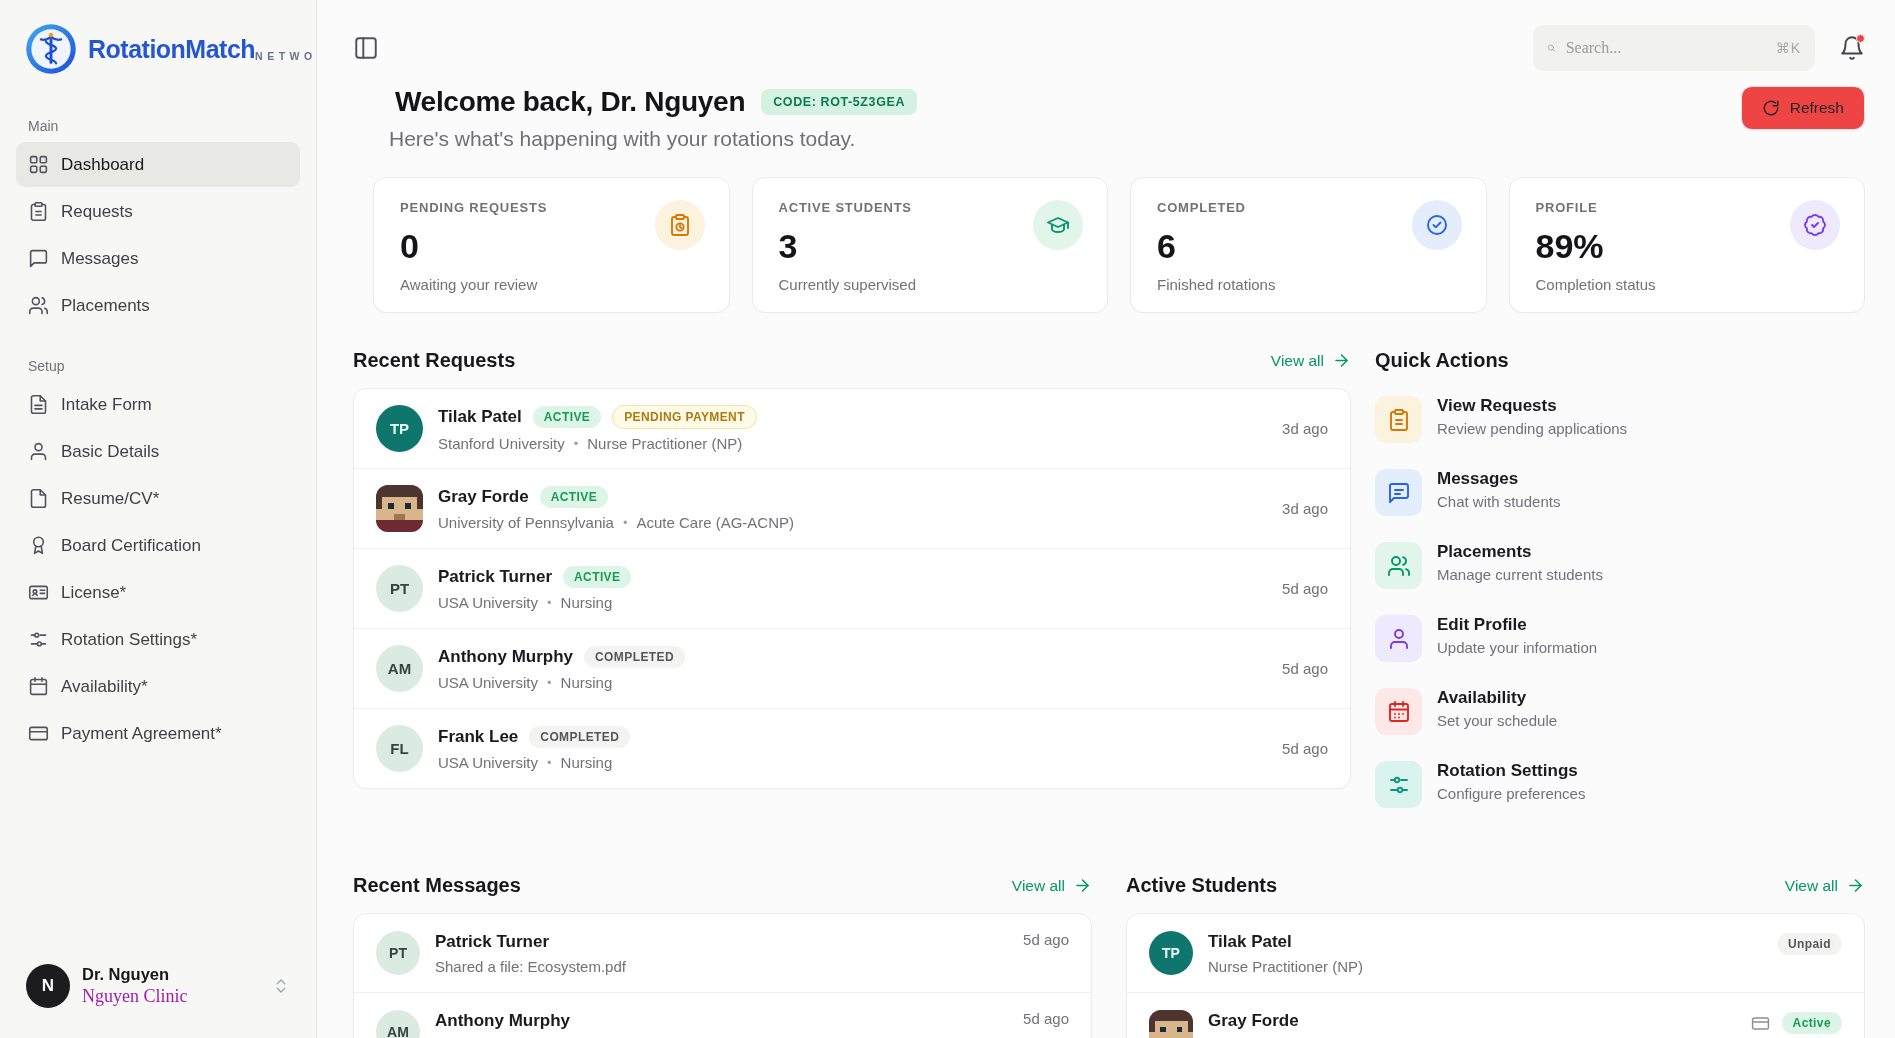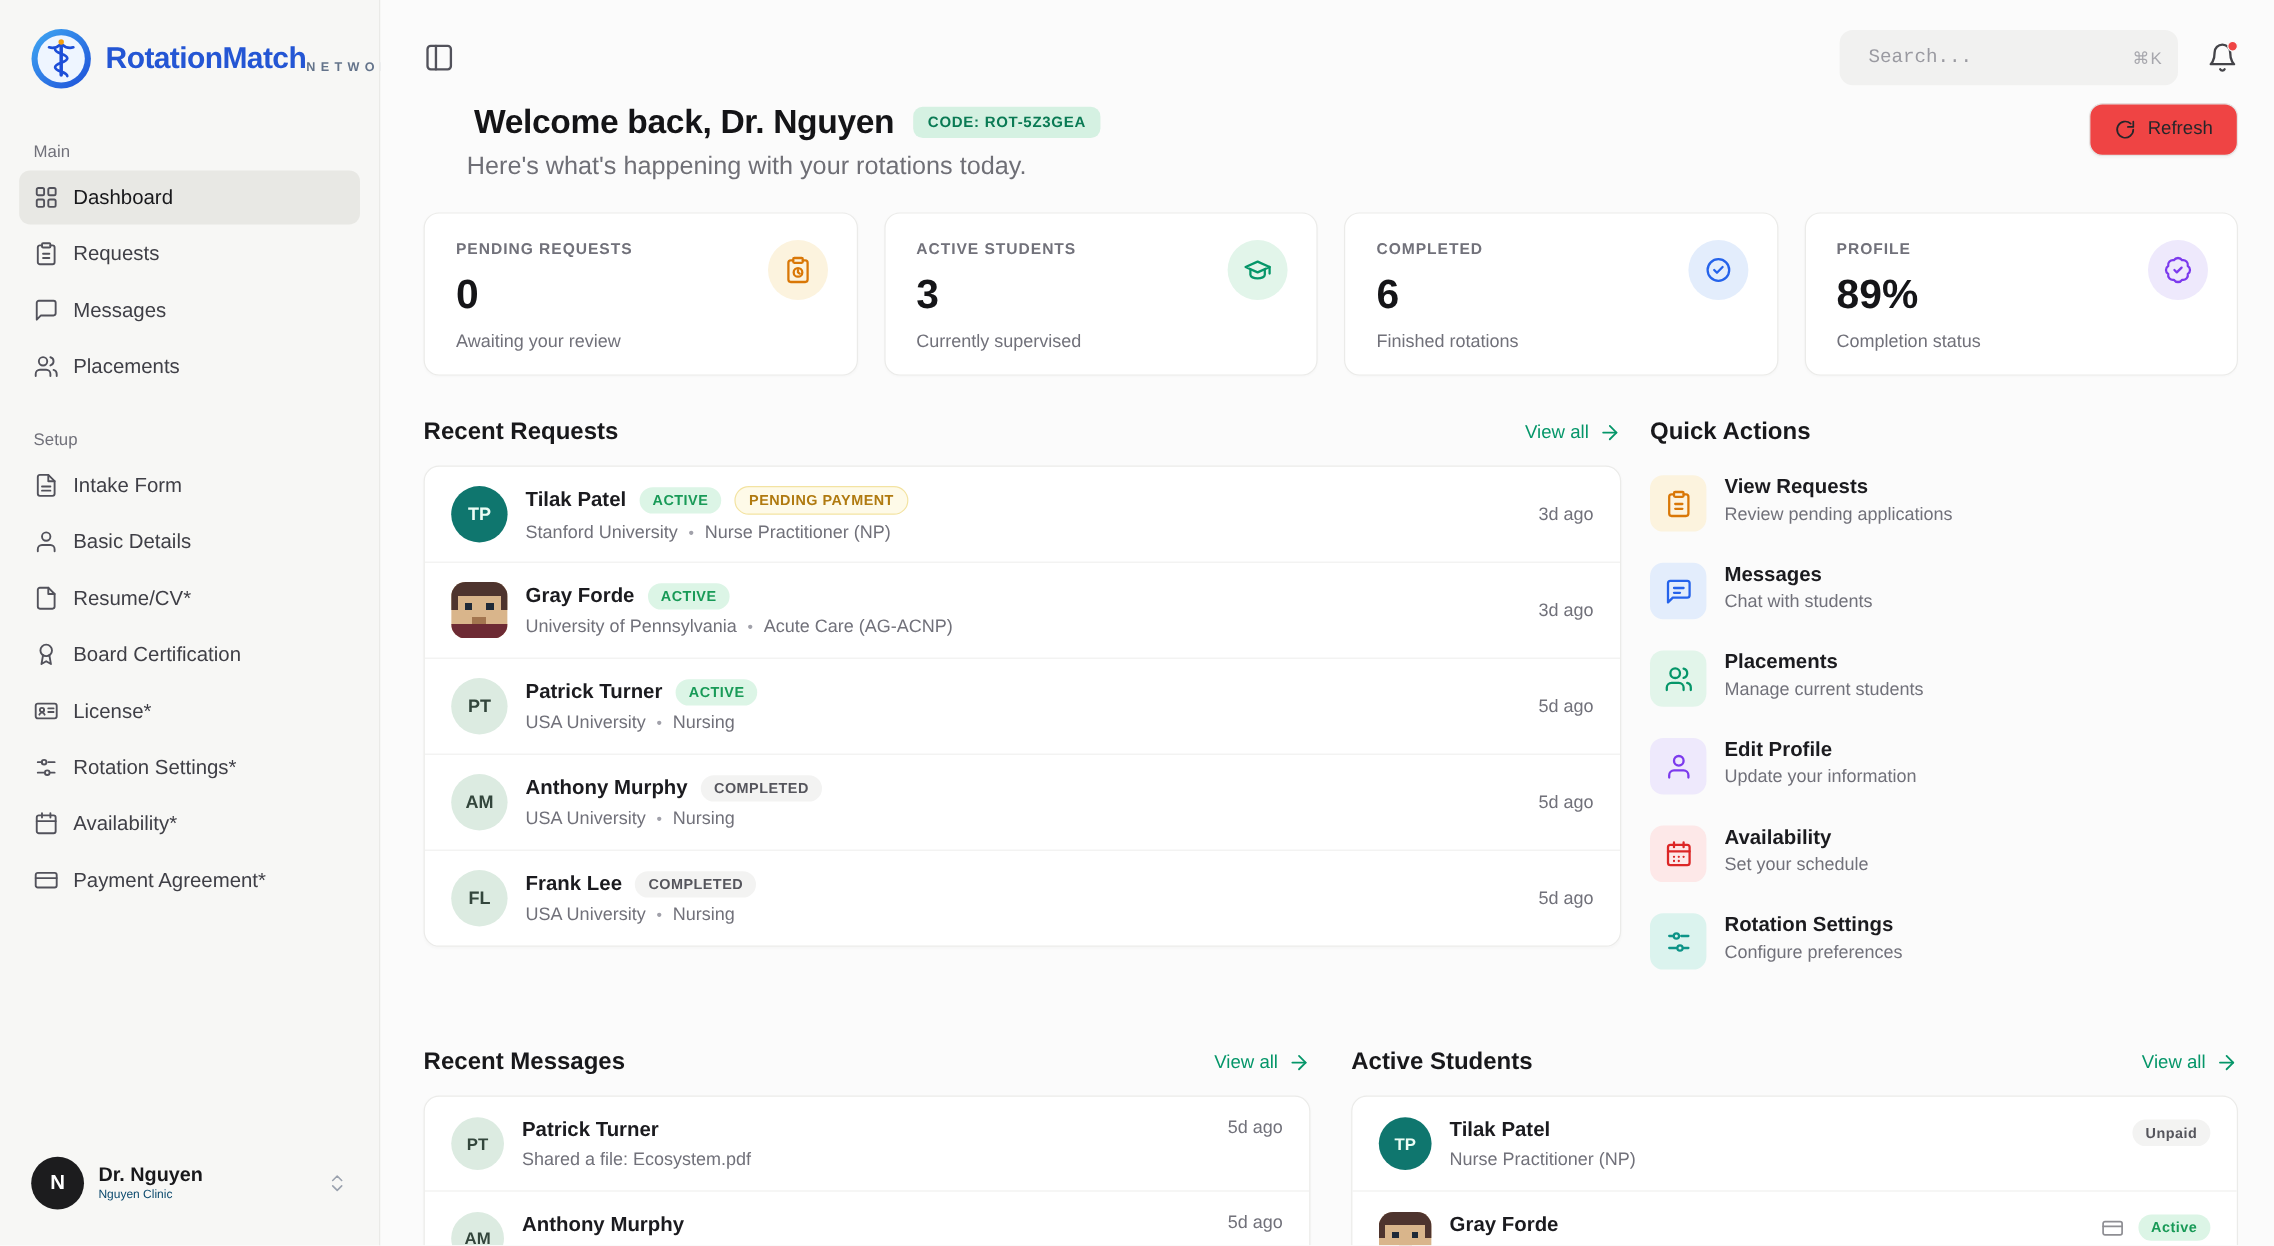--- a/index.html
+++ b/index.html
@@ -36,39 +36,39 @@
   .sidebar-footer {
     margin-top: auto; display: flex; align-items: center; gap: 12px;
     padding: 10px 10px; border-radius: 12px; cursor: pointer;
   }
   .footer-avatar {
     width: 44px; height: 44px; border-radius: 50%; background: #1c1c1e; color: #fff;
     display: flex; align-items: center; justify-content: center; font-size: 17px; font-weight: 600;
   }
   .footer-meta { display: flex; flex-direction: column; line-height: 1.25; }
   .footer-name { font-size: 16.5px; font-weight: 600; color: #18181b; }
-  .footer-org { font-size: 10px; color: #0c4a6e; }
+  .footer-org { font-size: 18px; color: #a21caf; font-family: Liberation Serif, serif; }
   .footer-chevron { margin-left: auto; width: 18px; height: 18px; color: #9ca3af; }
 
   
   .main { flex: 1; display: flex; flex-direction: column; background: #fbfbfb; overflow: hidden; }
   .topbar {
     height: 82px; display: flex; align-items: center; justify-content: space-between;
     padding: 14px 30px 0 36px;
   }
   .panel-toggle { width: 26px; height: 26px; color: #52525b; background: none; border: none; cursor: pointer; display: inline-flex; }
   .topbar-right { display: flex; align-items: center; gap: 24px; }
   .searchbox {
     width: 282px; height: 46px; background: #f1f1f0; border-radius: 11px;
     display: flex; align-items: center; gap: 10px; padding: 0 14px; cursor: text;
   }
   .searchbox .s-icon { width: 20px; height: 20px; color: #8e8e93; }
   .search-input {
     flex: 1; border: none; background: transparent; outline: none;
-    font-size: 16px; color: #4d7c0f; font-family: Liberation Mono, monospace;
+    font-size: 16px; color: #4d7c0f; font-family: Liberation Serif, serif;
   }
   .search-input::placeholder { color: #9a9aa1; }
   .search-kbd { font-size: 14px; color: #a7a7ad; letter-spacing: 1px; }
   .bell-btn { position: relative; width: 26px; height: 26px; border: none; background: none; color: #444449; cursor: pointer; display: inline-flex; }
   .bell-dot { position: absolute; top: -1px; right: 0px; width: 9px; height: 9px; background: #ef4444; border-radius: 50%; border: 1.5px solid #fbfbfb; }
 
   .content { flex: 1; padding: 4px 30px 0 36px; overflow: hidden; }
 
   .page-header { display: flex; align-items: flex-start; justify-content: space-between; margin-bottom: 26px; }
   .title-row { display: flex; align-items: center; gap: 16px; }
@@ -83,21 +83,21 @@
     background: #ef4444; border: 1px solid #e4e4e3; border-radius: 11px;
     padding: 12px 20px; font-size: 15.5px; font-weight: 500; color: #26262a;
     cursor: pointer; box-shadow: 0 1px 2px rgba(0,0,0,0.03);
     font-family: "Liberation Sans", "DejaVu Sans", sans-serif;
   }
   .refresh-btn .ic-16 { width: 18px; height: 18px; }
   .ic-16, .ic-18, .ic-20, .ic-24 { fill: none; stroke: currentColor; stroke-width: 1.9; stroke-linecap: round; stroke-linejoin: round; }
   .ic-18 { width: 18px; height: 18px; } .ic-24 { width: 24px; height: 24px; }
 
   
-  .stats-row { display: grid; grid-template-columns: repeat(4, 1fr); gap: 22px; }
+  .stats-row { display: grid; grid-template-columns: repeat(4, 1fr); gap: 22px; margin-left: 20px; }
   .stat-card {
     position: relative; background: #fff; border: 1px solid #ebebe9; border-radius: 13px;
     padding: 22px 26px; height: 136px; box-shadow: 0 1px 2px rgba(0,0,0,0.02);
   }
   .stat-label { font-size: 13px; font-weight: 600; letter-spacing: 0.8px; color: #71717a; }
   .stat-value { font-size: 34px; font-weight: 700; color: #151518; margin-top: 12px; }
   .stat-desc { font-size: 15px; color: #71717a; margin-top: 10px; }
   .stat-chip {
     position: absolute; top: 22px; right: 24px; width: 50px; height: 50px; border-radius: 50%;
     display: flex; align-items: center; justify-content: center;

